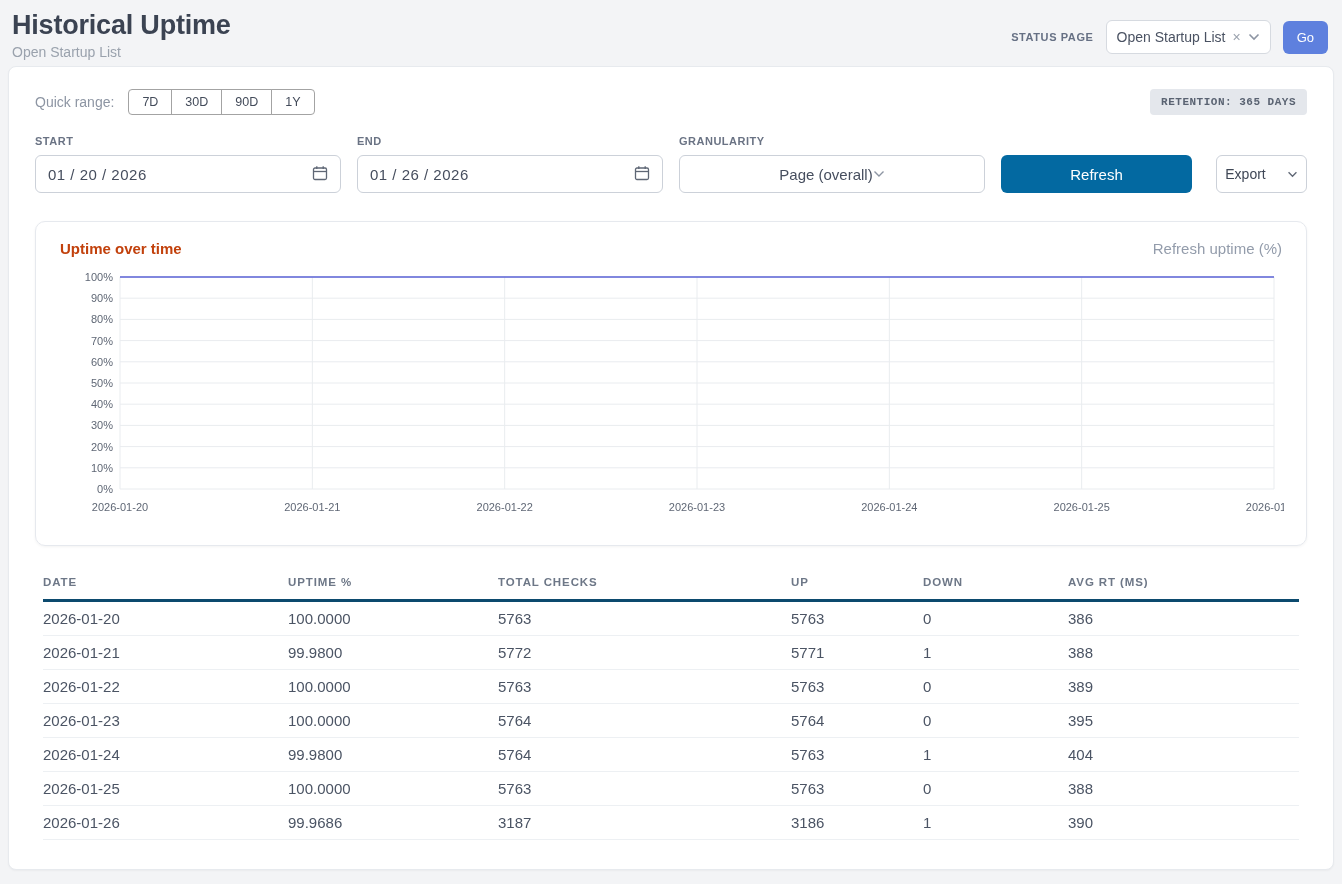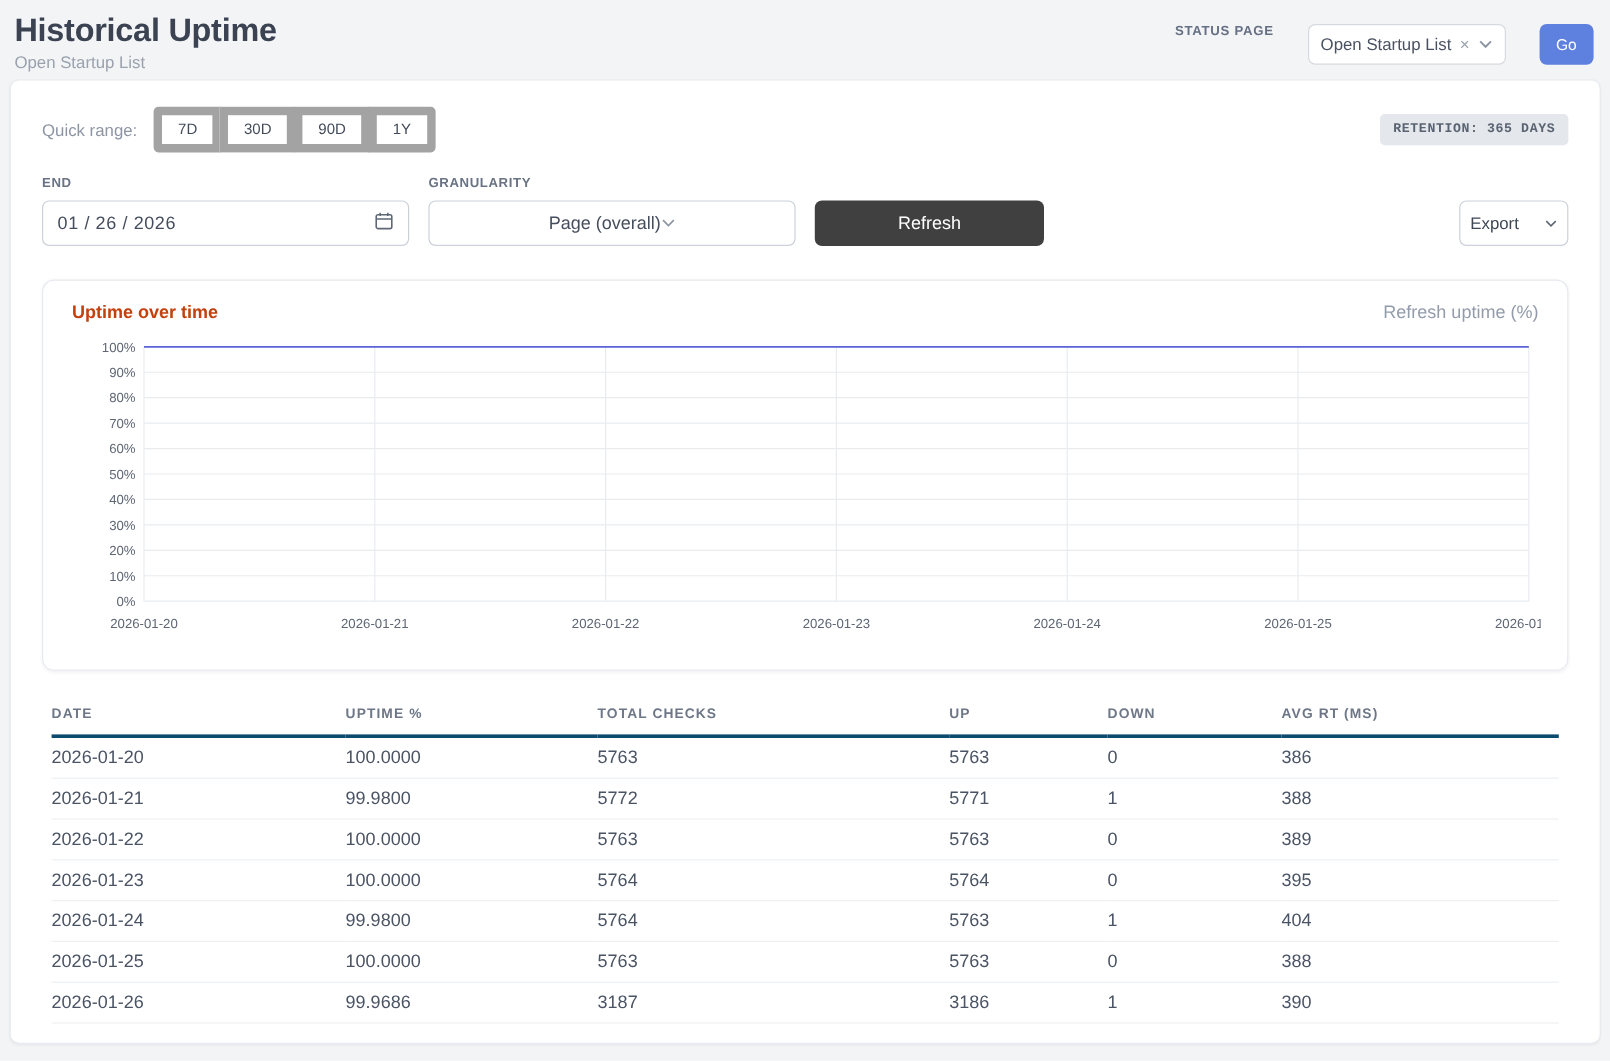--- a/index.html
+++ b/index.html
@@ -7,44 +7,44 @@
   body {
     width:1342px; height:884px; overflow:hidden;
     background:#f3f4f6;
     font-family:"Liberation Sans", sans-serif;
     color:#3d4554;
   }
   
   .header { display:flex; justify-content:space-between; align-items:flex-start; padding:10px 14px 6px 12px; }
   .title { font-size:27px; font-weight:700; color:#3b4352; letter-spacing:-0.2px; }
   .subtitle { font-size:14px; color:#9aa2ad; margin-top:3px; }
-  .header-right { display:flex; gap:28px; margin-top:10px; }
+  .header-right { display:flex; align-items:center; gap:12px; margin-top:10px; }
   .sp-label { font-size:11px; font-weight:700; color:#667084; letter-spacing:0.6px; }
   .sp-select { display:flex; align-items:center; gap:7px; background:#fff; border:1px solid #d6dae0; border-radius:6px; padding:8px 10px; font-size:14px; color:#4a5262; cursor:pointer; }
   .sp-clear { color:#9aa2ad; font-size:14px; line-height:1; cursor:pointer; }
   .chev { display:inline-flex; align-items:center; }
   .go-btn { background:#5e80de; color:#fff; border:none; border-radius:6px; padding:9px 14px; font-size:13px; cursor:pointer; font-family:inherit; }
   
   .panel { margin:0 8px 8px; background:#fff; border:1px solid #e7eaee; border-radius:8px; box-shadow:0 1px 2px rgba(0,0,0,.04); padding:22px 26px 20px; height:804px; }
   .row1 { display:flex; align-items:center; justify-content:space-between; }
   .qr-wrap { display:flex; align-items:center; gap:14px; }
   .qr-label { color:#8d95a3; font-size:14px; }
   .qr-group { display:flex; }
-  .qr-btn { background:#fff; border:7px solid #a3a3a3; color:#434b5a; font-size:12.5px; padding:5px 13px; margin-left:-1px; cursor:pointer; font-family:inherit; }
+  .qr-btn { background:#fff; border:1px solid #a3a3a3; color:#434b5a; font-size:12.5px; padding:5px 13px; margin-left:-1px; cursor:pointer; font-family:inherit; }
   .qr-btn:first-child { border-radius:4px 0 0 4px; margin-left:0; }
   .qr-btn:last-child { border-radius:0 4px 4px 0; }
   .badge { background:#e4e7ec; color:#5a6372; font-size:11px; font-weight:700; letter-spacing:0.5px; padding:7px 11px; border-radius:4px;font-family:Liberation Mono, monospace; }
   
   .form-row { display:flex; align-items:flex-end; gap:16px; margin-top:20px; }
   .field { display:flex; flex-direction:column; width:306px; }
   .field-label { font-size:11px; font-weight:700; color:#6a7384; letter-spacing:0.5px; margin-bottom:8px; }
   .input-box { display:flex; align-items:center; justify-content:space-between; border:1px solid #ccd1d9; border-radius:6px; height:38px; padding:0 12px; font-size:15px; color:#464e5e; background:#fff; cursor:text; }
   .select-box { cursor:pointer;justify-content:center; }
   .date-val { letter-spacing:0.5px; }
-  .refresh-btn { width:191px; height:38px; background:#404040; color:#fff; border:none; border-radius:6px; font-size:15px; cursor:pointer; font-family:inherit; }
+  .refresh-btn { width:191px; height:38px; background:#0369a1; color:#fff; border:none; border-radius:6px; font-size:15px; cursor:pointer; font-family:inherit; }
   .export-btn { margin-left:auto; width:91px; height:38px; background:#fff; border:1px solid #ccd1d9; border-radius:6px; font-size:14px; color:#3f4756; display:flex; align-items:center; justify-content:center; gap:21px; cursor:pointer; font-family:inherit; }
   
   .chart-card { margin-top:28px; border:1px solid #e6e9ee; border-radius:10px; box-shadow:0 1px 3px rgba(0,0,0,.05); padding:16px 22px 8px; }
   .chart-head { display:flex; justify-content:space-between; align-items:center; padding:2px 2px 12px; }
   .chart-title { font-size:15px; font-weight:700; color:#c2410c; }
   .chart-legend { font-size:15px; color:#939cab; }
   svg text { font-family:"Liberation Sans", sans-serif; }
   
   .table-wrap { margin-top:22px; padding:0 8px; }
   table { width:100%; border-collapse:collapse; table-layout:fixed; }
@@ -83,20 +83,34 @@
           <button class="qr-btn">7D</button>
           <button class="qr-btn">30D</button>
           <button class="qr-btn">90D</button>
           <button class="qr-btn">1Y</button>
         </div>
     </div>
     <span class="badge">RETENTION: 365 DAYS</span>
   </div>
 
   <div class="form-row">
+    <div class="field">
+      <span class="field-label">START</span>
+      <div class="input-box">
+        <span class="date-val">01 / 20 / 2026</span>
+        <span>
+          <svg width="16" height="16" viewBox="0 0 16 16">
+              <rect x="1.5" y="3" width="13" height="11.5" rx="1.5" fill="none" stroke="#5f6775" stroke-width="1.3"></rect>
+              <line x1="1.5" y1="6.5" x2="14.5" y2="6.5" stroke="#5f6775" stroke-width="1.3"></line>
+              <line x1="4.8" y1="1.2" x2="4.8" y2="4" stroke="#5f6775" stroke-width="1.3"></line>
+              <line x1="11.2" y1="1.2" x2="11.2" y2="4" stroke="#5f6775" stroke-width="1.3"></line>
+            </svg>
+        </span>
+      </div>
+    </div>
     <div class="field">
       <span class="field-label">END</span>
       <div class="input-box">
         <span class="date-val">01 / 26 / 2026</span>
         <span>
           <svg width="16" height="16" viewBox="0 0 16 16">
               <rect x="1.5" y="3" width="13" height="11.5" rx="1.5" fill="none" stroke="#5f6775" stroke-width="1.3"></rect>
               <line x1="1.5" y1="6.5" x2="14.5" y2="6.5" stroke="#5f6775" stroke-width="1.3"></line>
               <line x1="4.8" y1="1.2" x2="4.8" y2="4" stroke="#5f6775" stroke-width="1.3"></line>
               <line x1="11.2" y1="1.2" x2="11.2" y2="4" stroke="#5f6775" stroke-width="1.3"></line>

